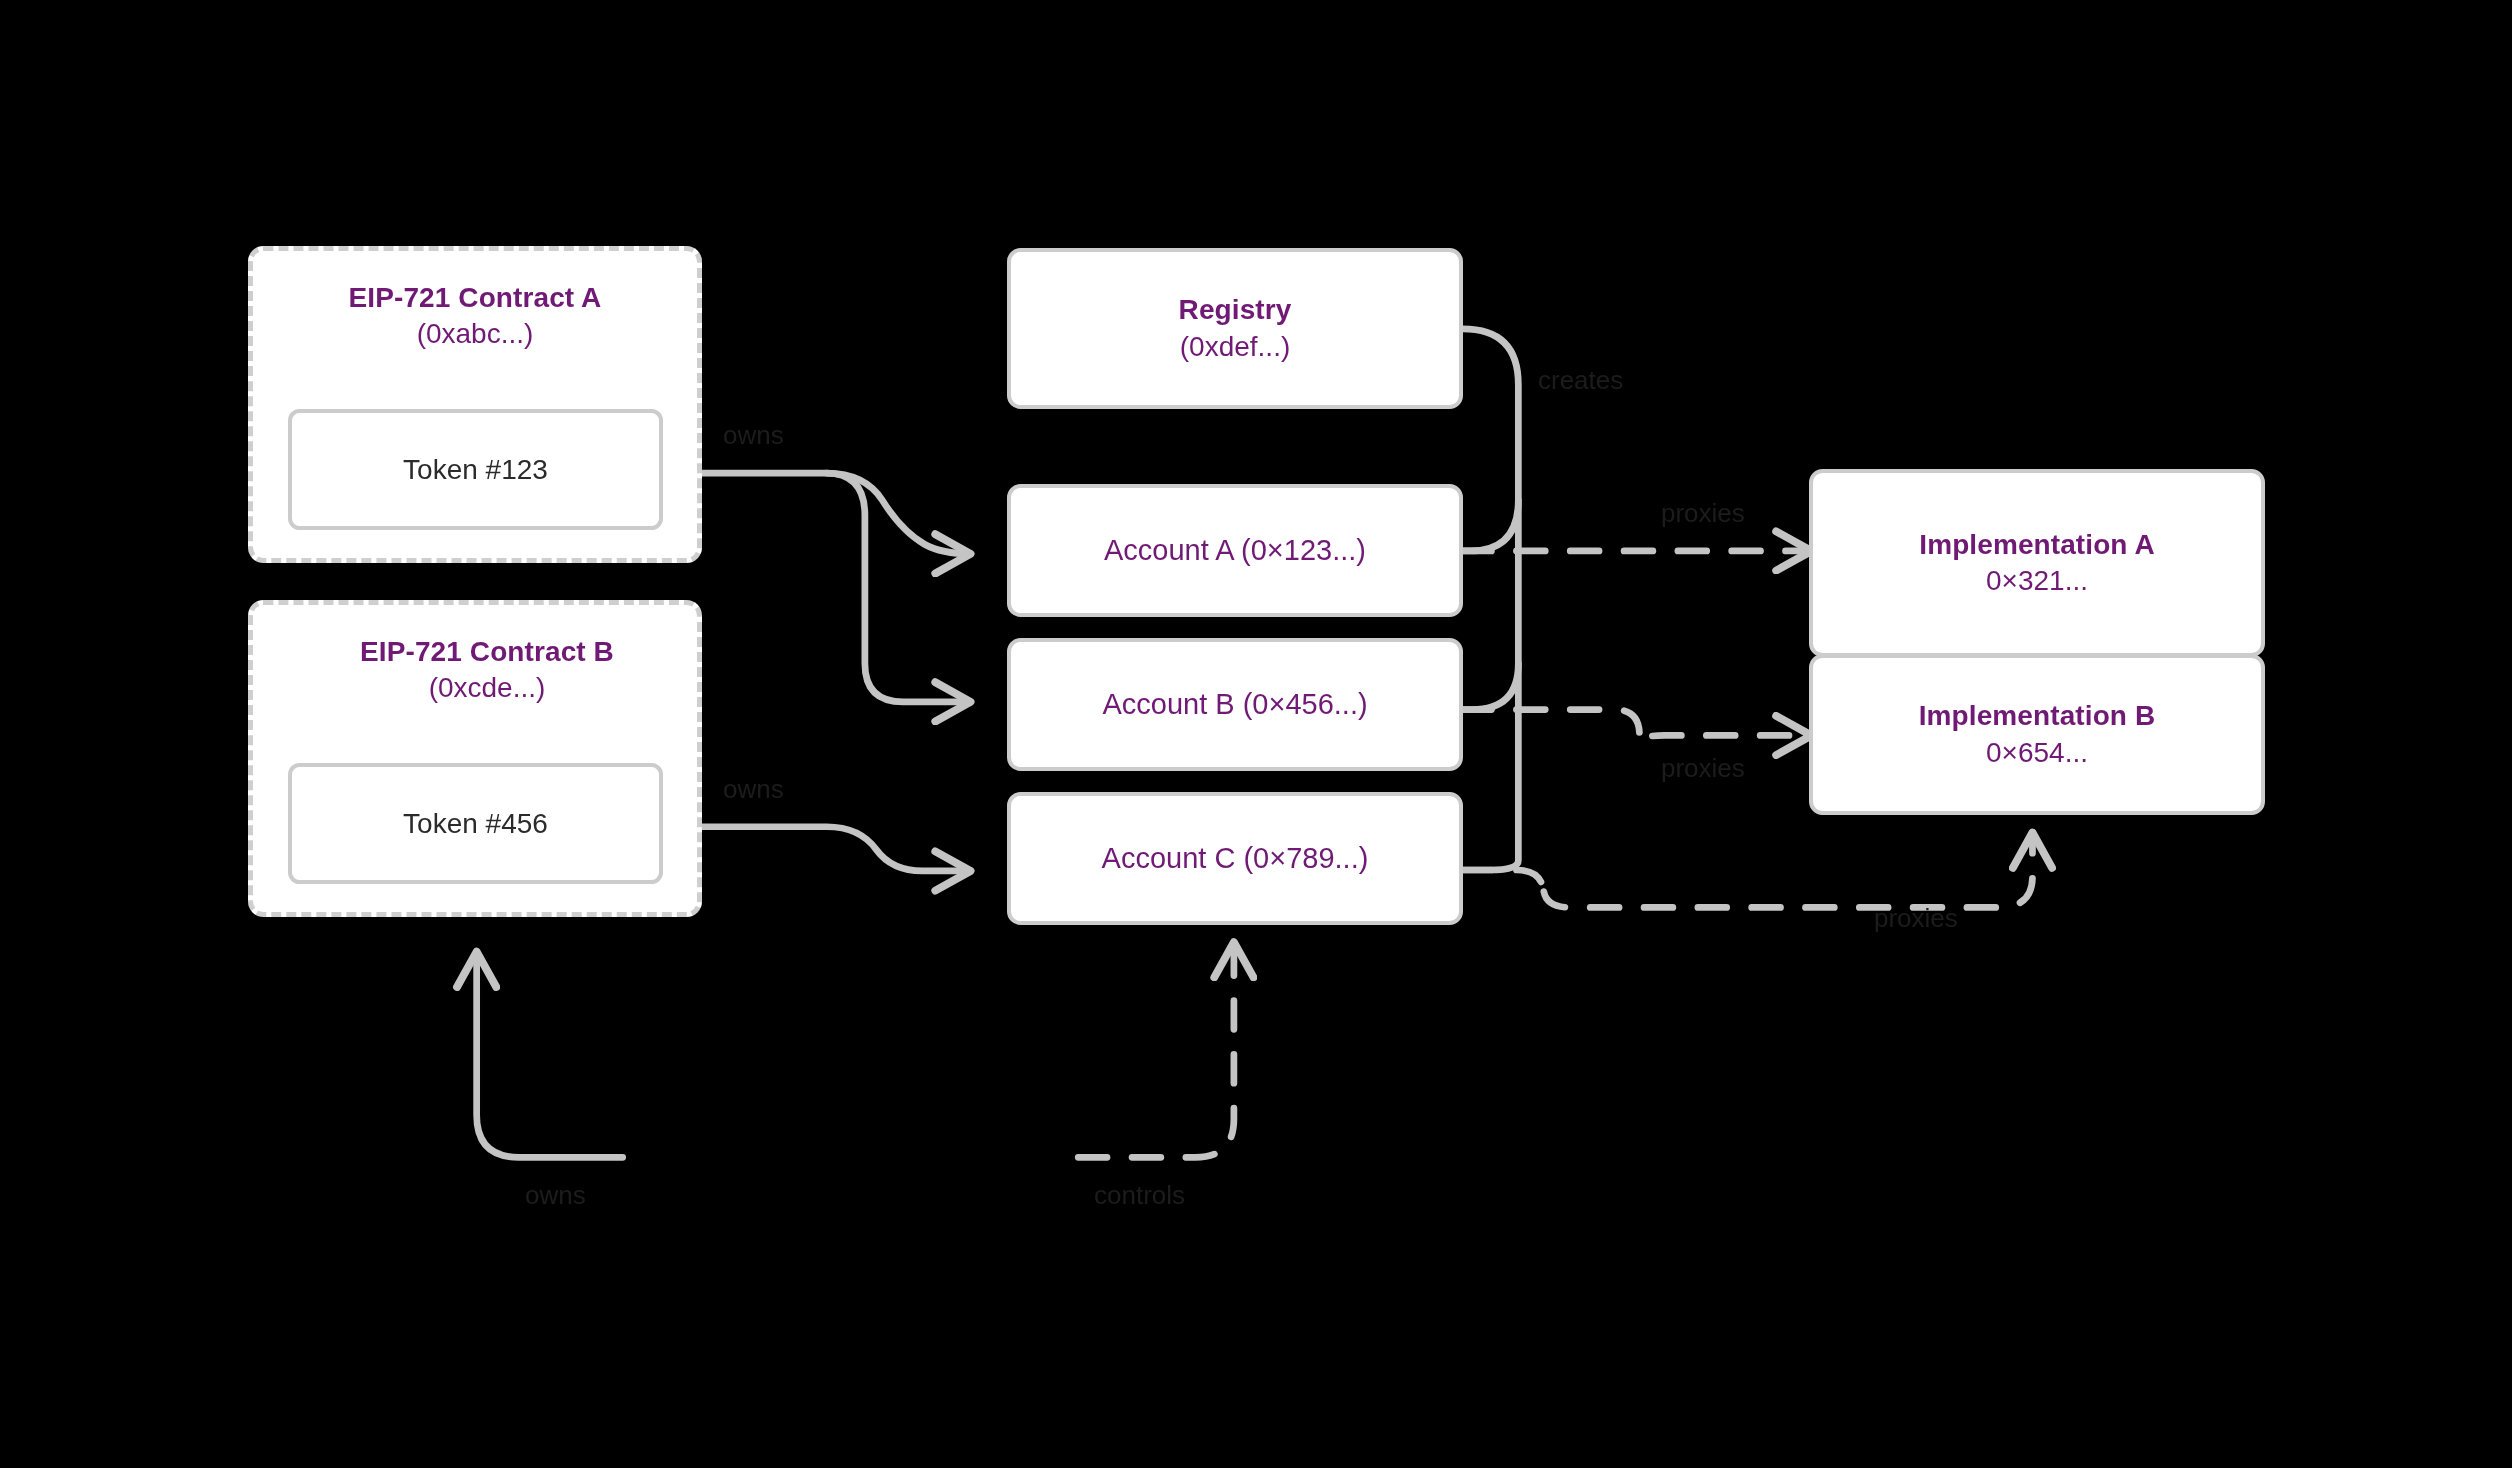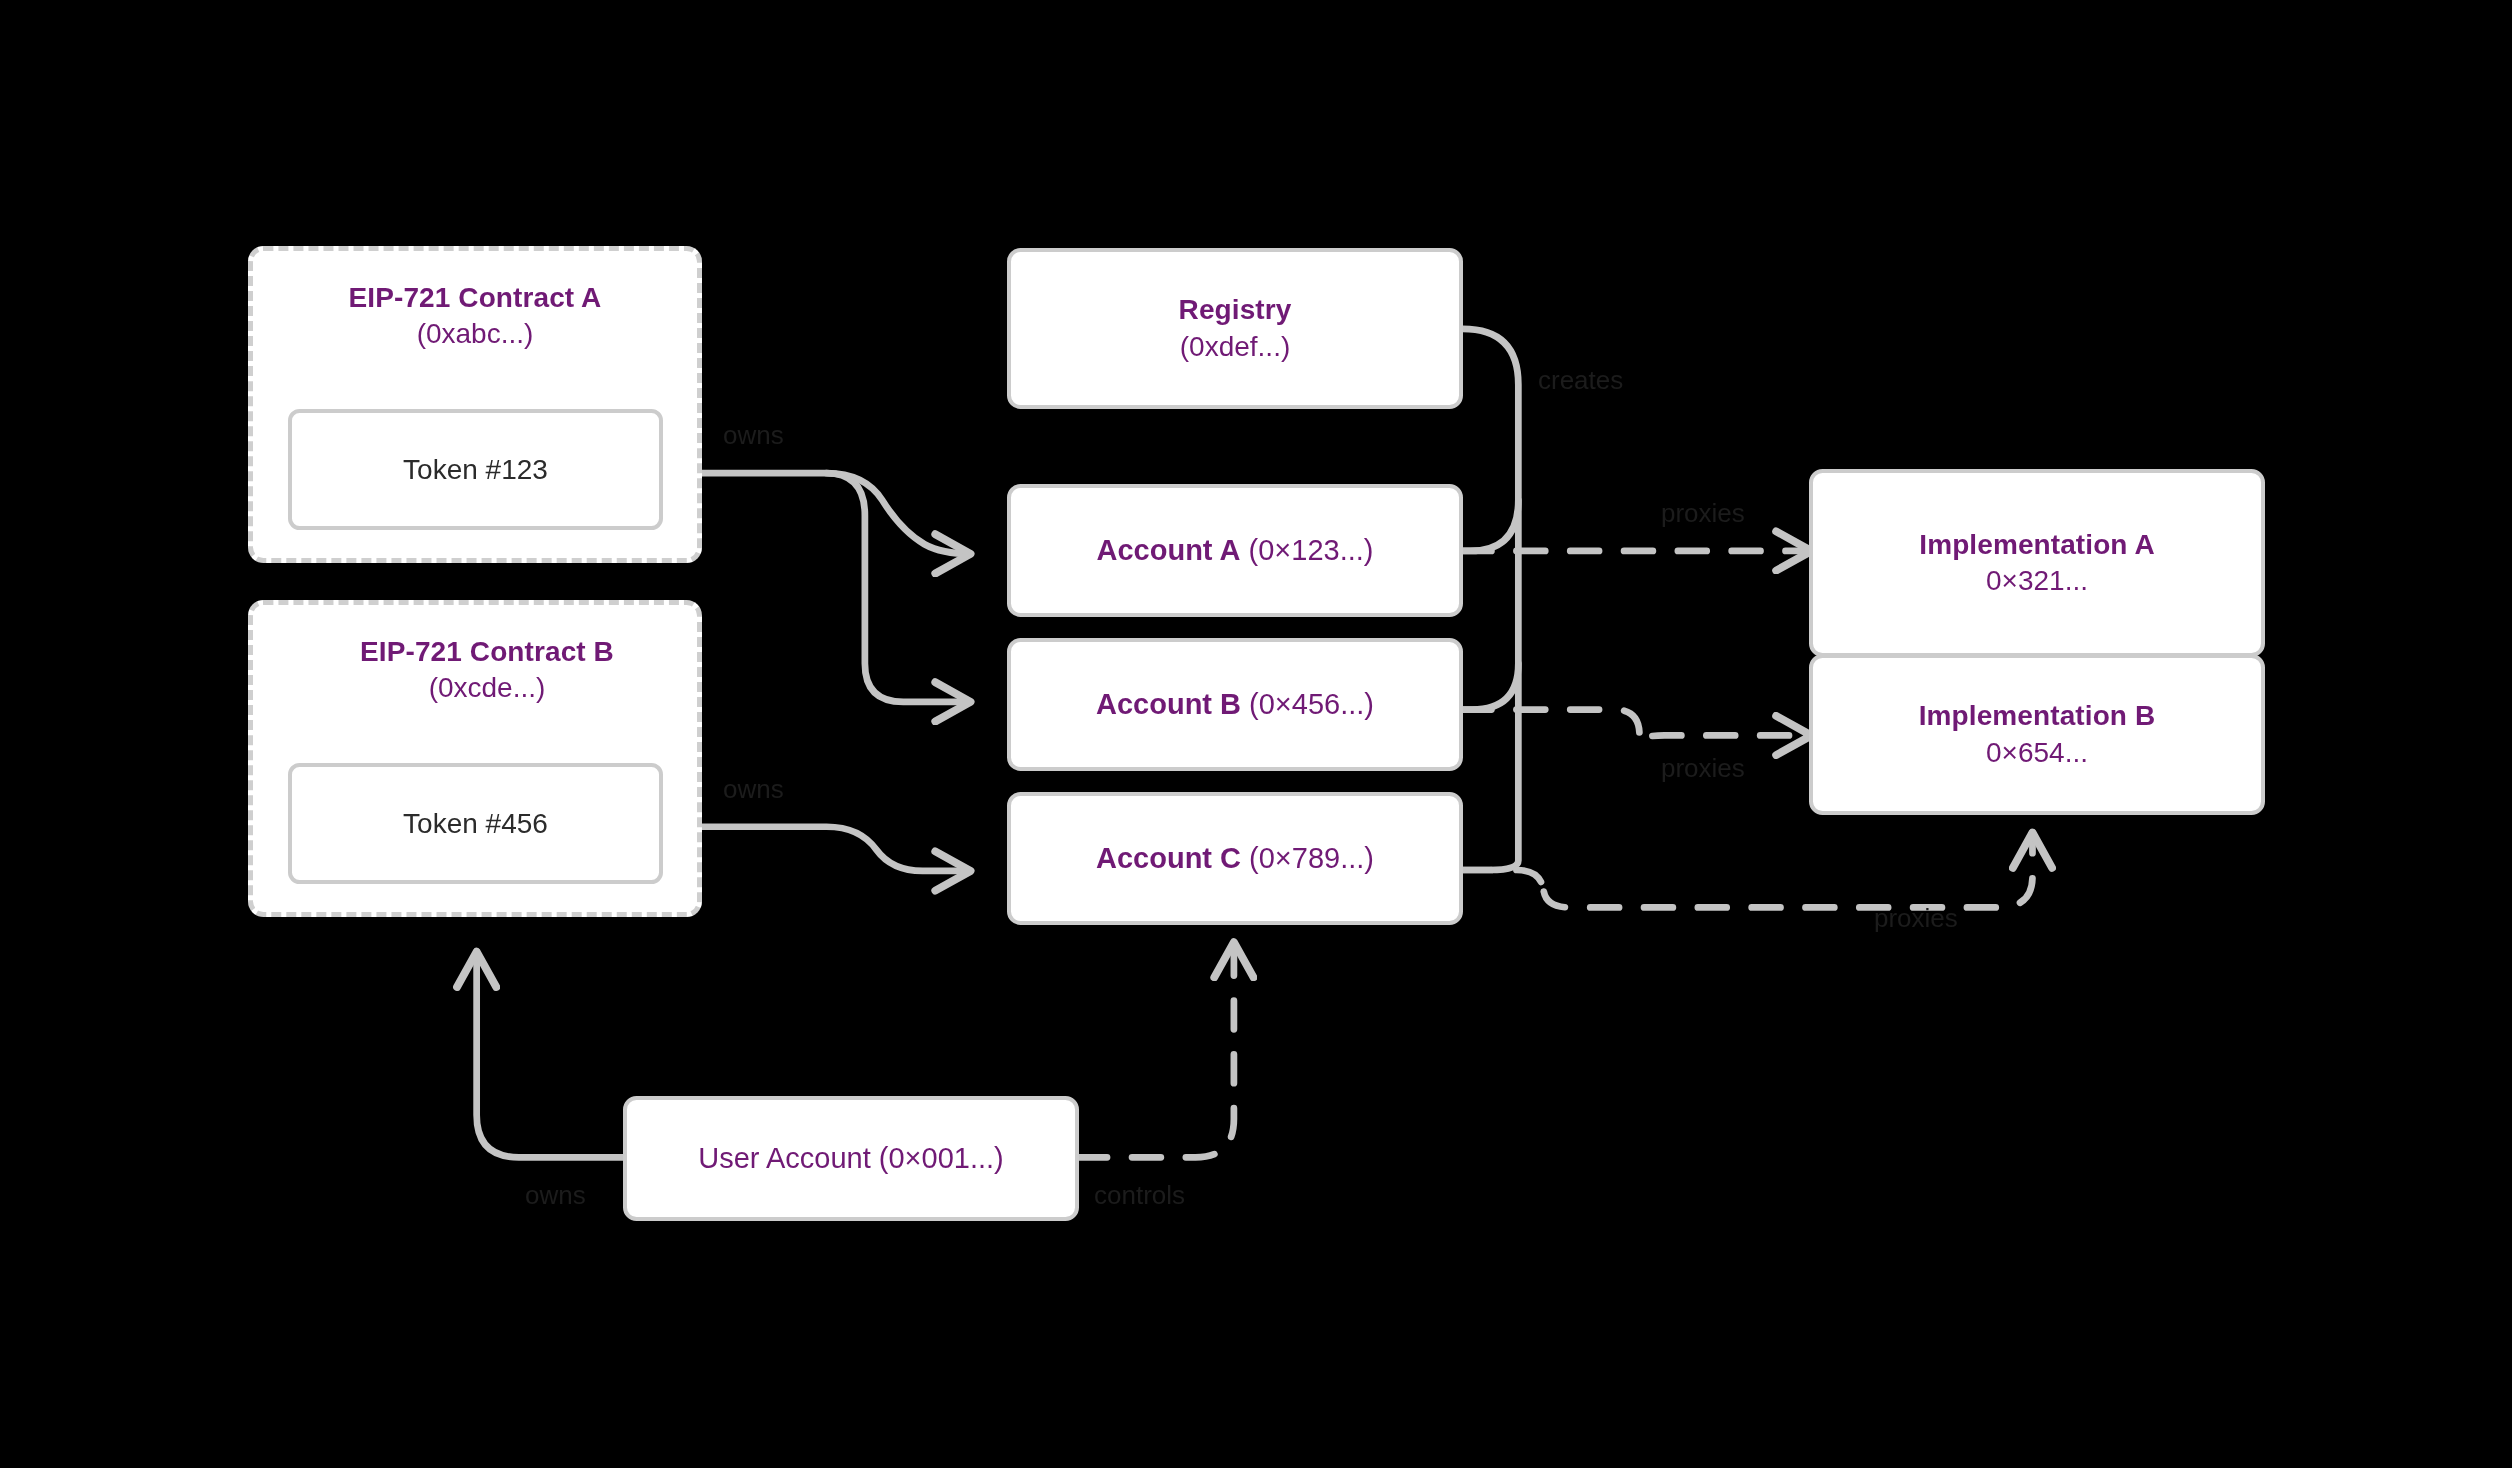--- a/index.html
+++ b/index.html
@@ -54,21 +54,21 @@
     letter-spacing: 0.1px;
   }
   .node .sub {
     font-weight: normal;
     font-size: 28px;
   }
   .node .oneline {
     font-size: 29px;
   }
   .node .oneline b {
-    font-weight: bold;
+    font-weight: normal;
   }
   .node .oneline span.addr {
     font-weight: normal;
   }
   .group-head {
     margin-top: 29px;
     width: 100%;
   }
   .token {
     position: absolute;
@@ -174,23 +174,20 @@
   <div class="node" style="left:1809px; top:469px; width:456px; height:188px;">
     <div class="title">Implementation A</div>
     <div class="sub">0×321...</div>
   </div>
 
   <div class="node" style="left:1809px; top:654px; width:456px; height:161px;">
     <div class="title">Implementation B</div>
     <div class="sub">0×654...</div>
   </div>
 
-  <div class="node" style="left:623px; top:1096px; width:456px; height:125px;">
-    <div class="oneline">User Account (0×001...)</div>
-  </div>
 
   <span class="edge-label" style="left:723px; top:420px;">owns</span>
 
   <span class="edge-label" style="left:723px; top:774px;">owns</span>
 
   <span class="edge-label" style="left:1538px; top:365px;">creates</span>
 
   <span class="edge-label" style="left:1661px; top:498px;">proxies</span>
 
   <span class="edge-label" style="left:1661px; top:753px;">proxies</span>

